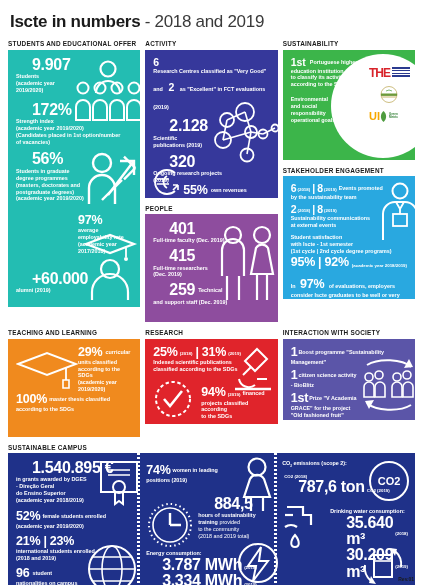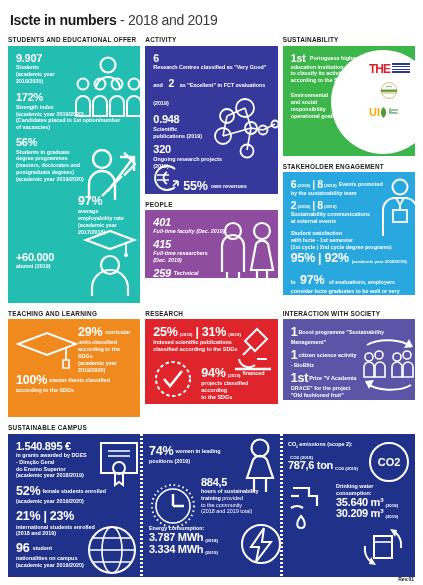--- a/index.html
+++ b/index.html
@@ -5,21 +5,21 @@
   * { box-sizing: border-box; margin: 0; padding: 0; }
   html, body {
     width: 423px; height: 585px;
     background: #ffffff;
     font-family: "Liberation Sans", sans-serif;
     overflow: hidden;
   }
   .page { position: relative; width: 423px; height: 585px; padding: 0 8px; }
 
   
-  .title { padding: 12px 0 8px 2px; font-size: 14px; letter-spacing: -0.3px; white-space: nowrap; }
+  .title { padding: 12px 0 8px 2px; font-size: 17px; letter-spacing: -0.3px; white-space: nowrap; }
   .title .t-bold { font-weight: bold; color: #1a1a1a; }
   .title .t-light { font-weight: normal; color: #3a3a3a; }
 
   
   .sec-label {
     font-size: 6.4px; font-weight: bold; letter-spacing: 0.25px;
     color: #1a1a1a; text-transform: uppercase; margin-bottom: 2.5px;
     white-space: nowrap;
   }
 
@@ -33,21 +33,21 @@
   .green  { background: #3cb54a; }
   .purple { background: #8e4d9e; }
   .azure  { background: #29a8e0; }
   .orange { background: #f08a1e; }
   .red    { background: #e0242b; }
   .violet { background: #5b55a8; }
   .navy   { background: #1f3189; }
 
   .pad { position: relative; z-index: 2; padding: 7px 7px 7px 8px; }
 
-  .big   { font-size: 11px; font-weight: bold; line-height: 1.02; letter-spacing: -0.3px; }
+  .big   { font-size: 16px; font-weight: bold; line-height: 1.02; letter-spacing: -0.3px; margin-left: 16px; }
   .big2  { font-size: 12.5px; font-weight: bold; line-height: 1.05; letter-spacing: -0.2px; }
   .big3  { font-size: 10.5px; font-weight: bold; line-height: 1.05; }
   .sub   { font-size: 5.4px; font-weight: bold; line-height: 1.28; }
   .subr  { font-size: 5.4px; font-weight: normal; line-height: 1.28; }
   .tiny  { font-size: 4.4px; font-weight: bold; line-height: 1.2; }
   .blk   { display: block; }
   .inl   { display: inline; }
   .mt2 { margin-top: 2px; } .mt3 { margin-top: 3px; } .mt4 { margin-top: 4px; }
   .mt5 { margin-top: 5px; } .mt6 { margin-top: 6px; } .mt8 { margin-top: 8px; }
   .w72 { max-width: 72px; } .w80 { max-width: 80px; } .w90 { max-width: 90px; } .w116 { max-width: 116px; }
@@ -170,21 +170,21 @@
           <circle cx="38" cy="53" r="6.5" fill="none" stroke="#fff" stroke-width="1.8"></circle>
         </svg>
         <div class="pad">
           <div class="big3">6</div>
           <div class="sub" style="max-width:122px;">Research Centres classified as "Very Good"</div>
           <div class="mt3" style="max-width:124px;">
             <span class="sub inl">and</span>
             <span class="big3 inl" style="padding:0 1px;">2</span>
             <span class="sub inl">as "Excellent" in FCT evaluations (2019)</span>
           </div>
-          <div class="big mt5">0.948</div>
+          <div class="big mt5">2.128</div>
           <div class="sub">
             <span class="blk">Scientific</span>
             <span class="blk">publications (2019)</span>
           </div>
           <div class="big mt5">320</div>
           <div class="sub">
             <span class="blk">Ongoing research projects</span>
             <span class="blk">(2019)</span>
           </div>
         </div>
@@ -197,21 +197,21 @@
         <div style="position:absolute; left:38px; top:134px; z-index:2;">
           <div class="row">
             <span class="big2">55%</span>
             <span class="sub" style="margin-left:3px;">own revenues</span>
           </div>
           <div class="sub">(academic year 2019/2020)</div>
         </div>
       </div>
 
       <div class="sec-label" style="margin-top:7px;">PEOPLE</div>
-      <div class="panel purple" style="height:68px;font-style:italic;">
+      <div class="panel purple" style="height:108px;">
         <svg class="art" style="left:72px; top:10px;" width="62" height="80" viewBox="0 0 62 80">
           <circle cx="16" cy="11" r="8" fill="none" stroke="#fff" stroke-width="2.2"></circle>
           <path d="M5 52 v-26 a11 11 0 0 1 22 0 v26" fill="none" stroke="#fff" stroke-width="2.2"></path>
           <path d="M10 52 v24 M22 52 v24" stroke="#fff" stroke-width="2.2"></path>
           <circle cx="45" cy="11" r="8" fill="none" stroke="#fff" stroke-width="2.2"></circle>
           <path d="M34 50 L39 24 a7 7 0 0 1 12 0 L56 50 Z" fill="none" stroke="#fff" stroke-width="2.2"></path>
           <path d="M40 50 v26 M50 50 v26" stroke="#fff" stroke-width="2.2"></path>
         </svg>
         <div class="pad">
           <div class="big">401</div>

